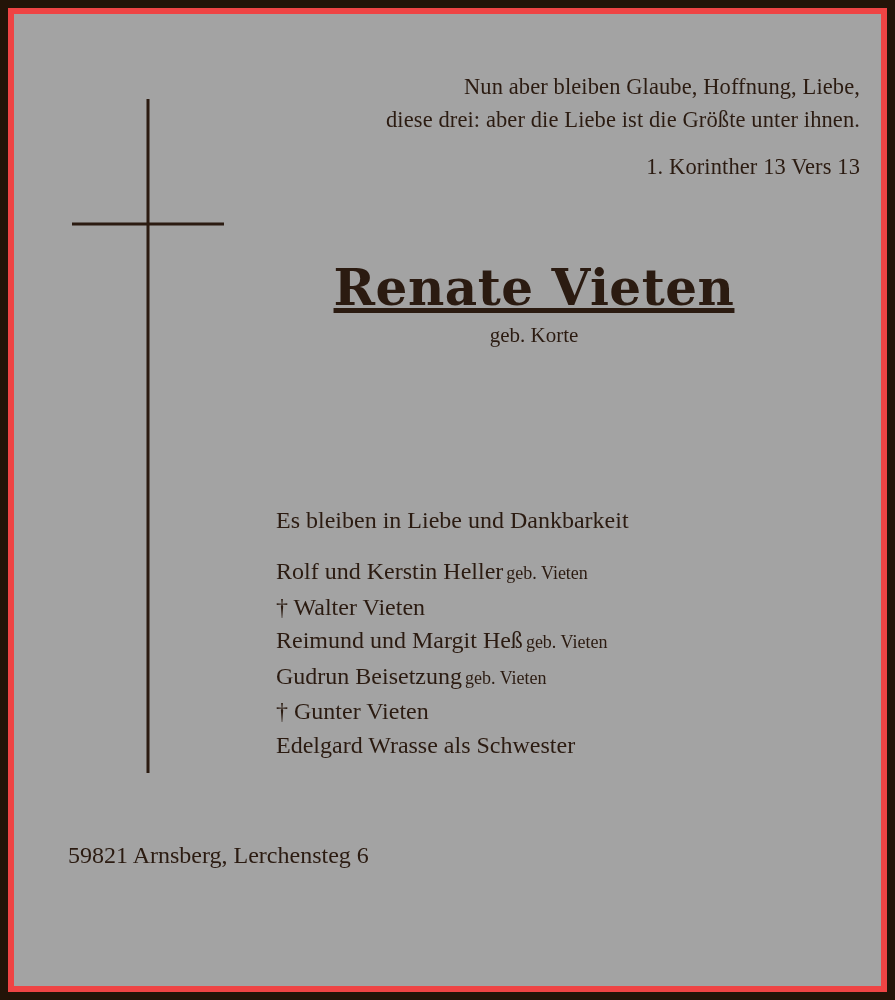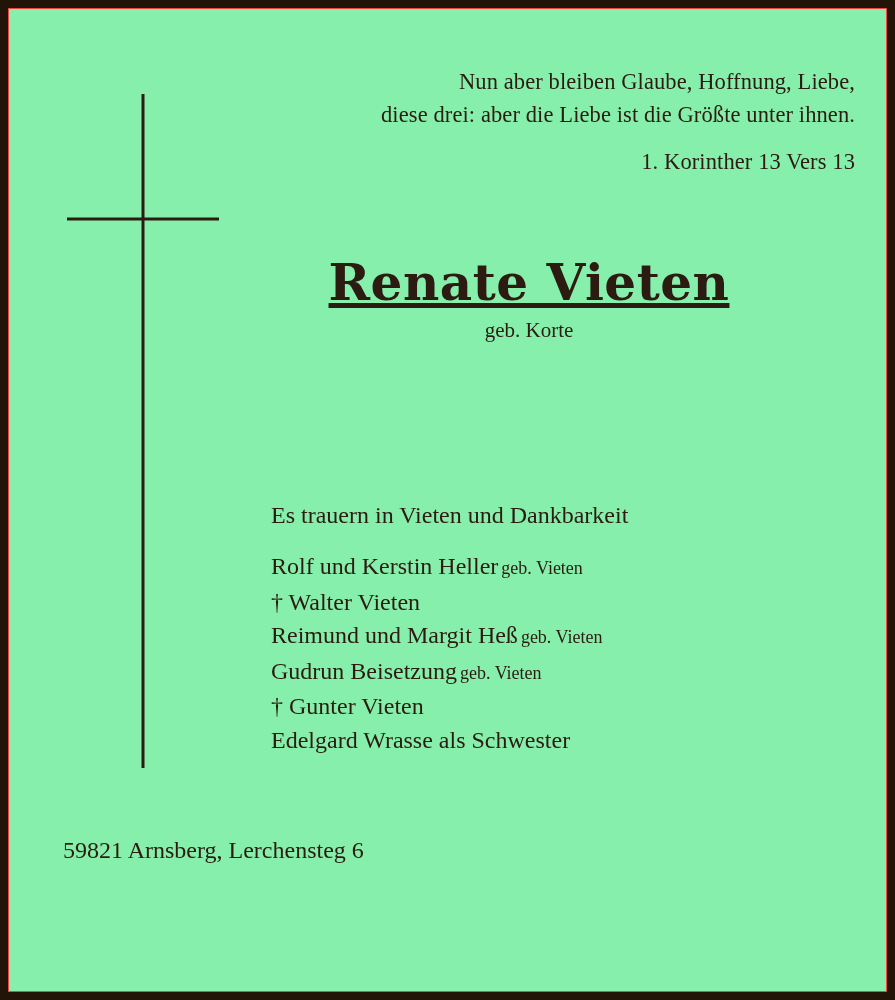--- a/index.html
+++ b/index.html
@@ -23,22 +23,22 @@
     width: 895px;
     height: 1000px;
     background: #231408;
     padding: 8px;
   }
   .notice-inner {
     position: relative;
     box-sizing: border-box;
     width: 100%;
     height: 100%;
-    background: #86efac;
-    border: 1px solid #ef4444;
+    background: #a3a3a3;
+    border: 6px solid #ef4444;
     overflow: hidden;
   }
 
   
   .cross {
     position: absolute;
     left: 0;
     top: 0;
     pointer-events: none;
   }
@@ -150,21 +150,21 @@
       <span class="quote-line">Nun aber bleiben Glaube, Hoffnung, Liebe,</span>
       <span class="quote-line">diese drei: aber die Liebe ist die Größte unter ihnen.</span>
       <span class="quote-ref">1. Korinther 13 Vers 13</span>
     </div>
 
     <div class="name-block">
       <h1 class="deceased-name">Renate Vieten</h1>
       <span class="maiden-name">geb. Korte</span>
     </div>
 
-    <div class="mourn-intro">Es trauern in Vieten und Dankbarkeit</div>
+    <div class="mourn-intro">Es bleiben in Liebe und Dankbarkeit</div>
     <ul class="mourners" id="mourners-list">
         <li class="mourner"><span>Rolf und Kerstin Heller</span><span class="suffix">geb. Vieten</span></li>
         <li class="mourner"><span>† Walter Vieten</span></li>
         <li class="mourner"><span>Reimund und Margit Heß</span><span class="suffix">geb. Vieten</span></li>
         <li class="mourner"><span>Gudrun Beisetzung</span><span class="suffix">geb. Vieten</span></li>
         <li class="mourner"><span>† Gunter Vieten</span></li>
         <li class="mourner"><span>Edelgard Wrasse als Schwester</span></li>
       </ul>
 
     <div class="address">59821 Arnsberg, Lerchensteg 6</div>

